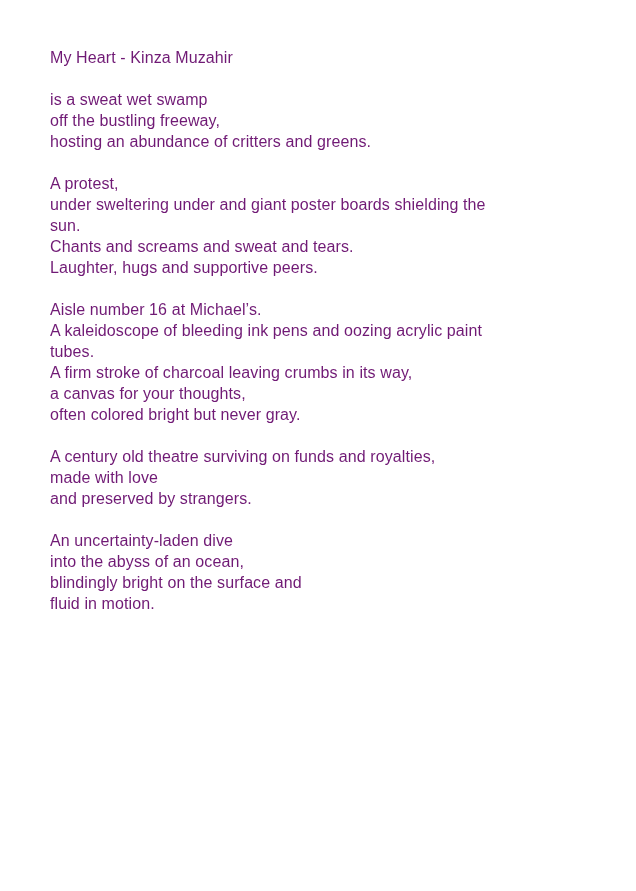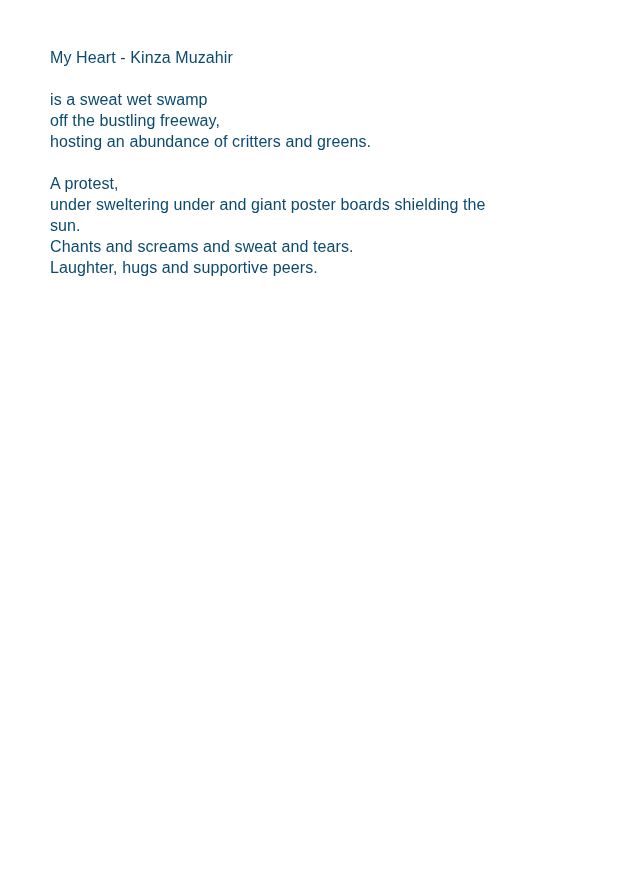--- a/index.html
+++ b/index.html
@@ -7,21 +7,21 @@
     padding: 0;
     background: #ffffff;
   }
   .page {
     position: relative;
     width: 524px;
     height: 891px;
     background: #ffffff;
     overflow: hidden;
     font-family: "Liberation Sans", "DejaVu Sans", sans-serif;
-    color: #0c4a6e;
+    color: #701a75;
   }
   .poem {
     position: absolute;
     top: 47px;
     left: 50px;
     right: 20px;
     font-size: 16px;
     line-height: 21px;
     letter-spacing: 0.1px;
   }
@@ -41,15 +41,28 @@
   <div class="poem">
     <p class="poem-title">My Heart - Kinza Muzahir</p>
     <div id="poem-body">
         <p class="poem-stanza">is a sweat wet swamp
 off the bustling freeway,
 hosting an abundance of critters and greens.</p>
         <p class="poem-stanza">A protest,
 under sweltering under and giant poster boards shielding the sun.
 Chants and screams and sweat and tears.
 Laughter, hugs and supportive peers.</p>
+        <p class="poem-stanza">Aisle number 16 at Michael’s.
+A kaleidoscope of bleeding ink pens and oozing acrylic paint
+tubes.
+A firm stroke of charcoal leaving crumbs in its way,
+a canvas for your thoughts,
+often colored bright but never gray.</p>
+        <p class="poem-stanza">A century old theatre surviving on funds and royalties,
+made with love
+and preserved by strangers.</p>
+        <p class="poem-stanza">An uncertainty-laden dive
+into the abyss of an ocean,
+blindingly bright on the surface and
+fluid in motion.</p>
       </div>
   </div>
 </div>
 
 </body></html>

